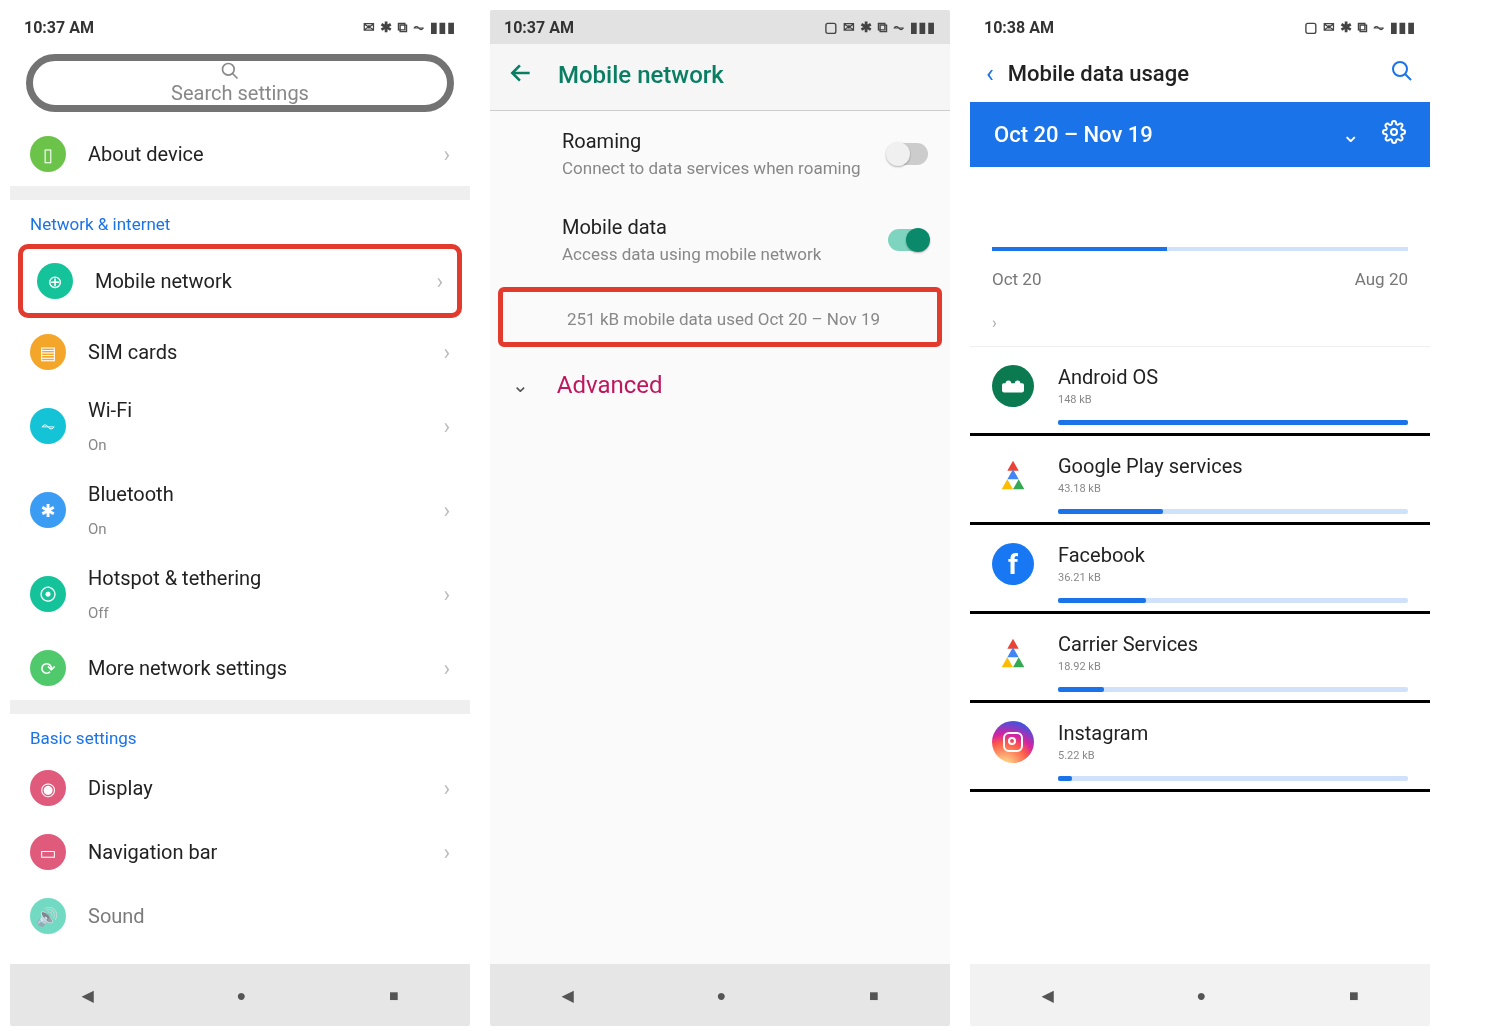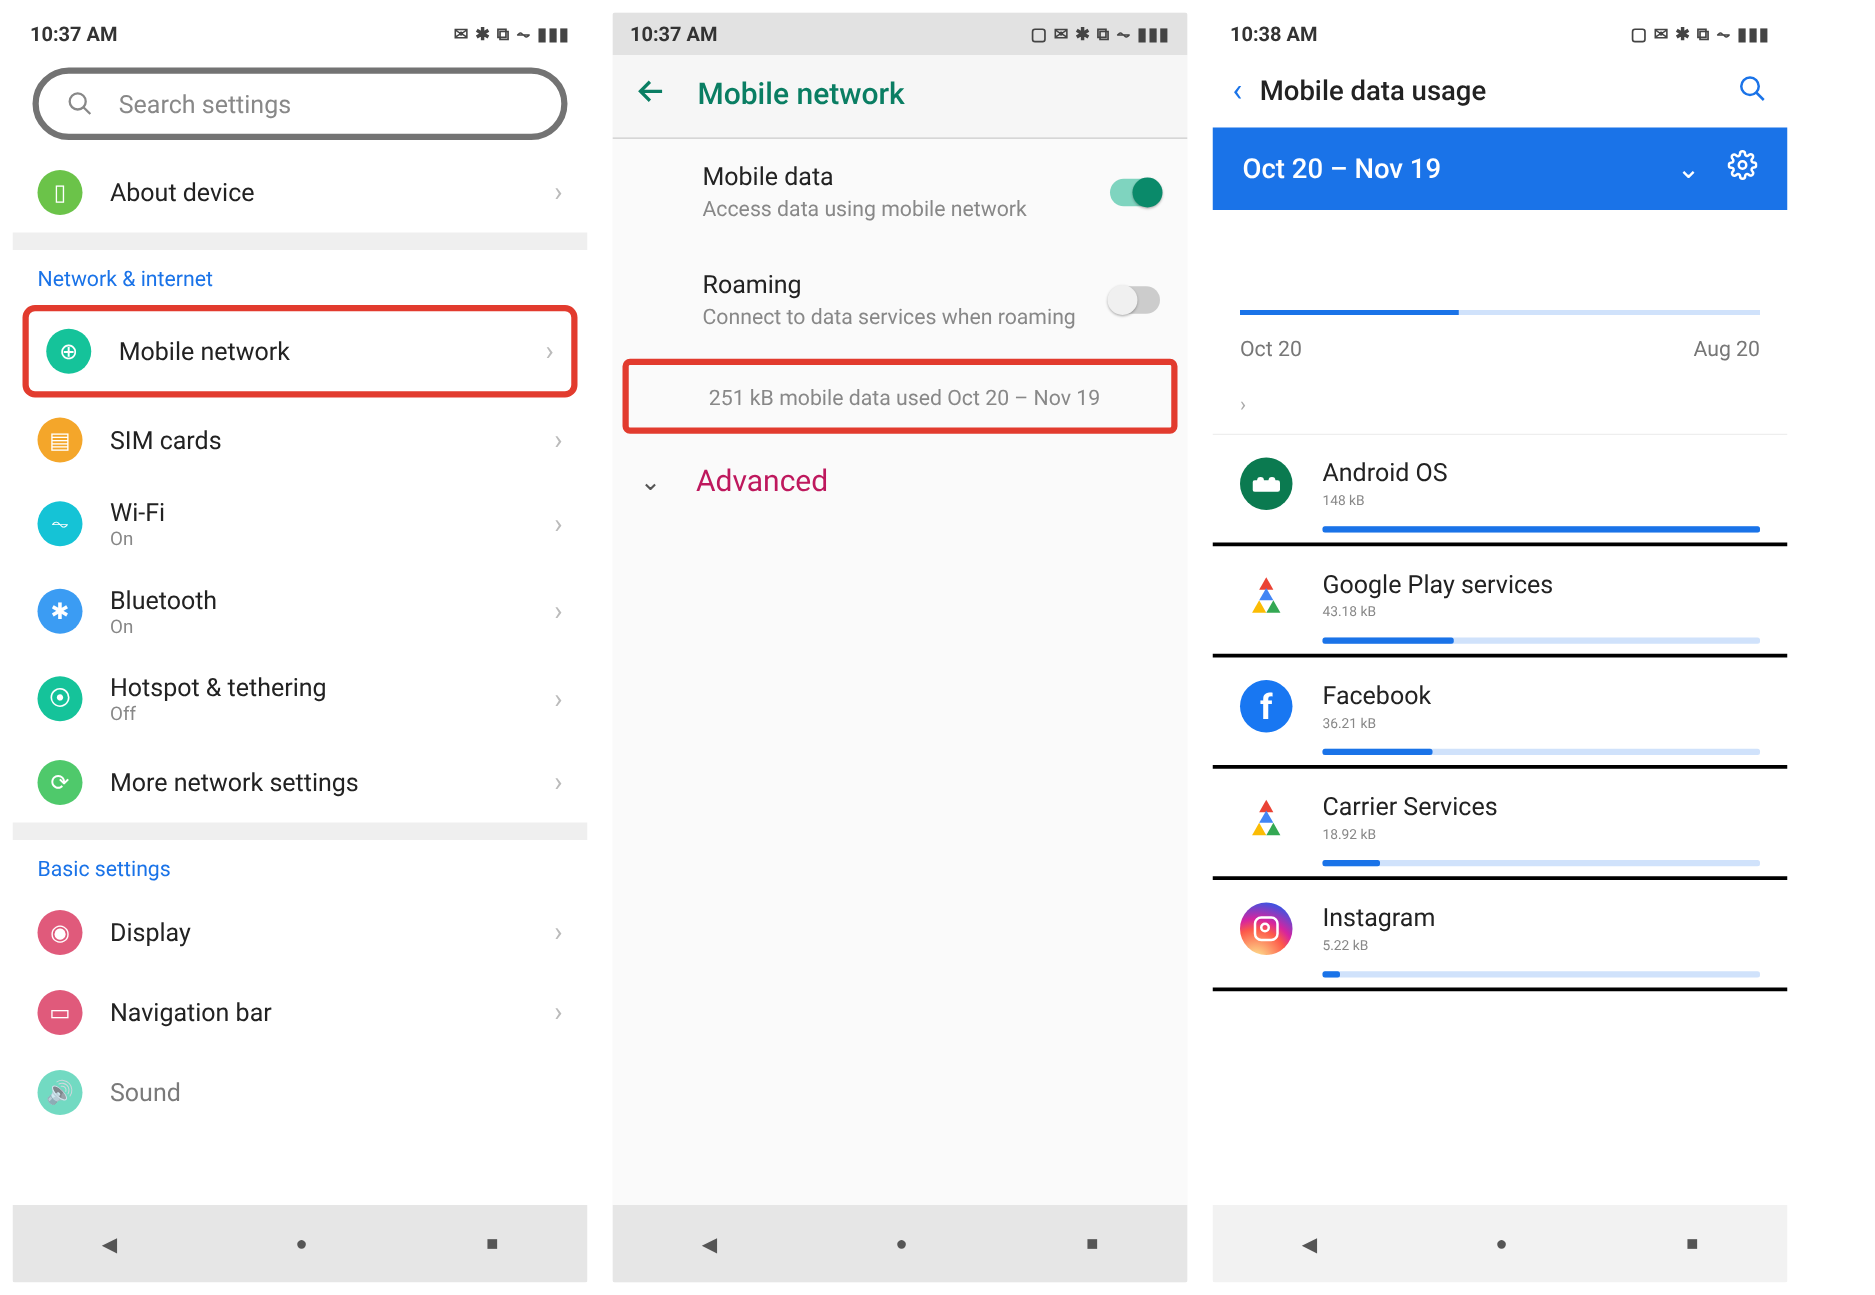--- a/index.html
+++ b/index.html
@@ -30,46 +30,47 @@
     padding: 0 14px;
     font-size: 16px;
     font-weight: 700;
     color: #333;
   }
   .statusbar.grey { background: #e2e2e2; }
   .status-icons { font-size: 14px; letter-spacing: 1px; color:#444; }
   
   .searchbox {
     margin: 10px 16px;
-    border: 5px solid #737373;
+    border: 7px solid #737373;
     border-radius: 30px;
     height: 58px;
     display: flex;
     align-items: center;
     padding: 0 22px;
     color: #888;
     font-size: 20px;
+    flex-direction: column;
   }
   .searchbox svg { margin-right: 20px; }
   
   .item {
     display: flex;
     align-items: center;
     padding: 14px 20px;
     position: relative;
   }
   .item .icon-circ {
     width: 36px; height: 36px; border-radius: 50%;
     display:flex; align-items:center; justify-content:center;
     flex: 0 0 36px; margin-right: 22px;
     color:#fff; font-size:18px;
   }
   .item .texts { flex: 1; }
   .item .title { font-size: 20px; color: #222; }
-  .item .sub { font-size: 15px; color: #888; margin-top:0; }
+  .item .sub { font-size: 15px; color: #888; margin-top:14px; }
   .item .chev { color:#bbb; font-size: 22px; }
   .section-hdr { padding: 14px 20px 8px; font-size:17px; color:#1a73e8; }
   .divider-thick { height:14px; background:#efefef; }
   .highlight-red { border: 5px solid #e23b2e; border-radius:10px; margin:2px 8px; padding:0 !important; }
   .highlight-red .item { padding:14px 14px; }
 
   
   .appbar {
     display:flex; align-items:center; padding: 16px 18px 20px;
     border-bottom:1px solid #ccc;
@@ -239,31 +240,31 @@
       <svg width="26" height="26" viewBox="0 0 24 24" fill="none" stroke="#0a7e63" stroke-width="2.4">
           <line x1="20" y1="12" x2="4" y2="12"></line>
           <polyline points="11 5 4 12 11 19"></polyline>
         </svg>
     </span>
     <span class="ttl">Mobile network</span>
   </div>
 
   <div class="setting-row">
     <div class="txts">
+      <div class="t">Roaming</div>
+      <div class="s">Connect to data services when roaming</div>
+    </div>
+    <div class="switch"></div>
+  </div>
+  <div class="setting-row">
+    <div class="txts">
       <div class="t">Mobile data</div>
       <div class="s">Access data using mobile network</div>
     </div>
     <div class="switch on"></div>
-  </div>
-  <div class="setting-row">
-    <div class="txts">
-      <div class="t">Roaming</div>
-      <div class="s">Connect to data services when roaming</div>
-    </div>
-    <div class="switch"></div>
   </div>
 
   <div class="hl2">
     <div class="setting-row">
       <div class="txts">
         <div class="s">251 kB mobile data used Oct 20 – Nov 19</div>
       </div>
     </div>
   </div>
 

